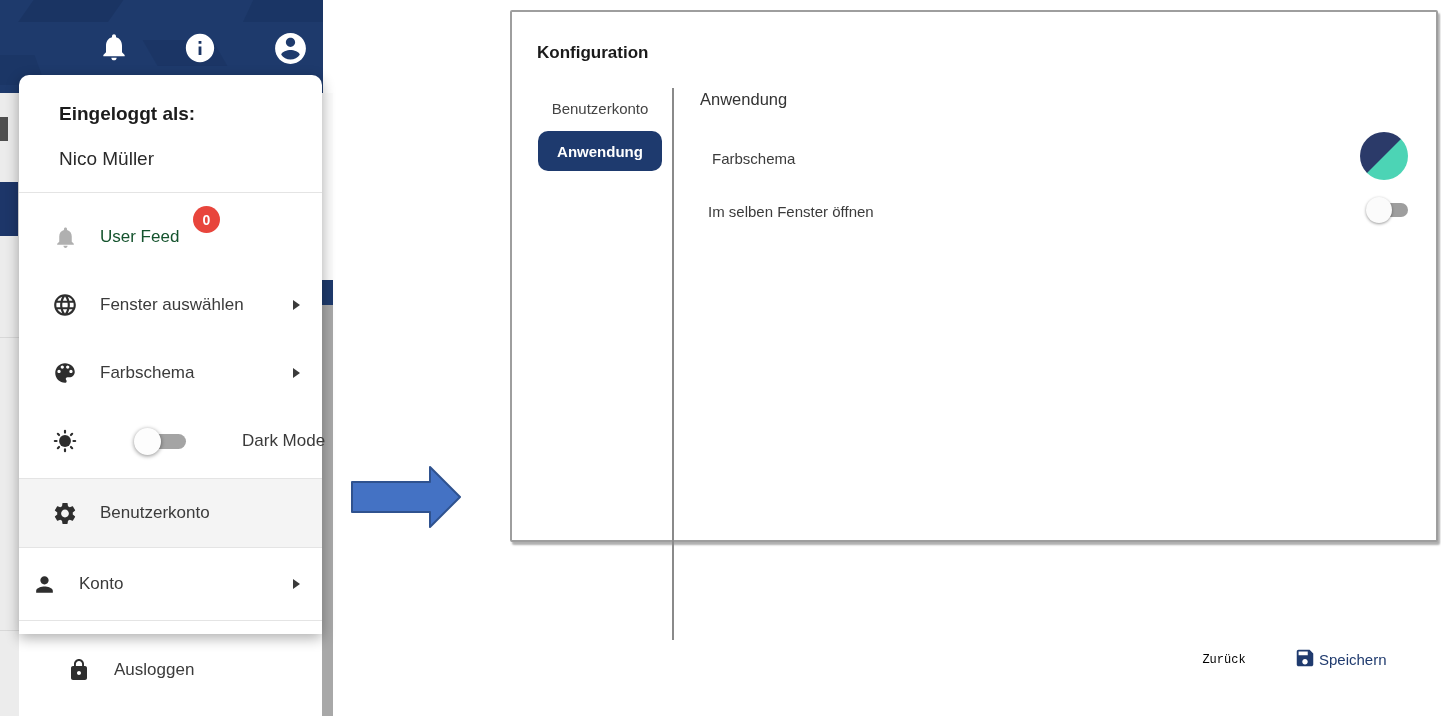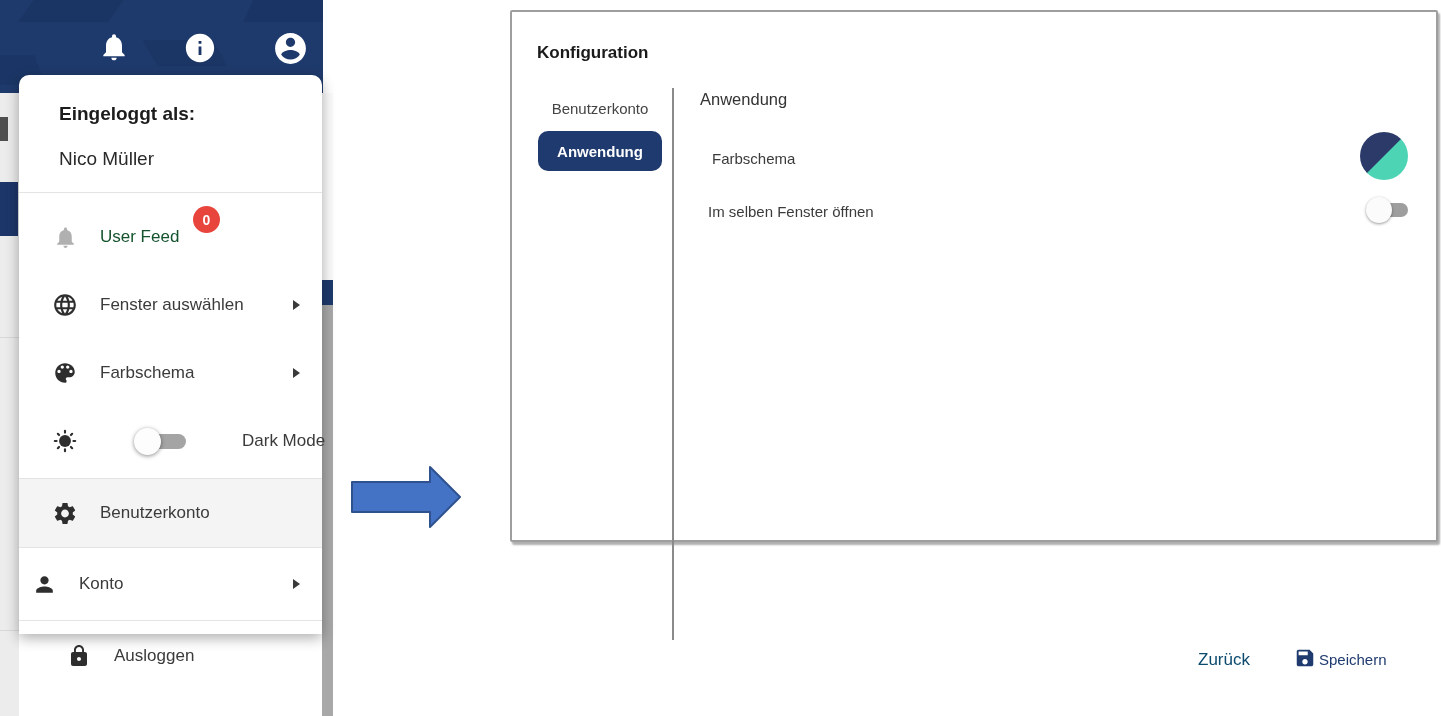--- a/index.html
+++ b/index.html
@@ -39,21 +39,21 @@
   .d1 { top:117px; } .d2 { top:403px; } .d3 { top:472px; } .d4 { top:545px; }
 
   .mrow { position:absolute; left:0; width:100%; display:flex; align-items:center;
           padding-left:33px; cursor:pointer; }
   .row-feed  { top:128px; height:68px; cursor:default; }
   .row-lang  { top:196px; height:68px; }
   .row-scheme{ top:264px; height:68px; }
   .row-dark  { top:332px; height:68px;gap:40px; }
   .row-set   { top:404px; height:68px; background:#f4f4f4; }
   .row-konto { top:473px; height:72px;padding-left:12px; }
-  .row-out   { top:546px; height:70px;padding-left:47px; }
+  .row-out   { top:560px; height:70px;padding-left:47px; }
   .mrow .micon { width:26px; height:26px; flex:0 0 26px; display:flex; align-items:center; justify-content:center; }
   .mrow .mlabel { margin-left:22px; font-size:17px; color:#3b3b3b; white-space:nowrap; }
   .row-feed .mlabel { color:#14532d; }
   .chev { width:0; height:0; border-top:5px solid transparent; border-bottom:5px solid transparent;
           border-left:7px solid #3a3a3a; margin-left:auto; margin-right:22px; }
   .badge { position:absolute; left:174px; top:3px; width:27px; height:27px; border-radius:50%;
            background:#e8453c; color:#fff; font-size:14px; font-weight:bold;
            display:flex; align-items:center; justify-content:center; }
 
   .toggle { position:relative; width:50px; height:28px; margin-left:18px; flex:0 0 50px; cursor:pointer; }
@@ -81,21 +81,21 @@
   .lbl-scheme { left:200px; top:138px; }
   .lbl-window { left:196px; top:191px; }
   .scheme-circle { position:absolute; left:848px; top:120px; width:48px; height:48px; border-radius:50%;
                    cursor:pointer;
                    background:linear-gradient(135deg, #2b3a69 0%, #2b3a69 49.5%, #4cd4b5 50.5%, #4cd4b5 100%); }
   .dlg-toggle { position:absolute; left:854px; top:185px; width:44px; height:26px; cursor:pointer; }
   .dlg-toggle .track { position:absolute; left:8px; top:6px; width:34px; height:14px; background:#9e9e9e; border-radius:7px; }
   .dlg-toggle .knob  { position:absolute; left:0; top:0; width:26px; height:26px; background:#fbfbfb;
                        border-radius:50%; box-shadow:0 1px 3px rgba(0,0,0,.4); }
   .btn-back { position:absolute; left:672px; top:632px; width:80px; height:32px; background:none; border:none;
-              font-size:17px; color:#0c4a6e; font-family:Liberation Sans, sans-serif; cursor:pointer;
+              font-size:12px; color:#000000; font-family:Liberation Mono, monospace; cursor:pointer;
               display:flex; align-items:center; justify-content:center; }
   .btn-save { position:absolute; left:782px; top:628px; height:38px; background:none; border:none;
               display:flex; align-items:center; gap:3px; cursor:pointer;
               font-family:"Liberation Sans", sans-serif; }
   .btn-save .save-label { font-size:15px; font-weight:normal; color:#1f3a6e; }
 </style>
 </head>
 <body>
 
 <div id="stage">

